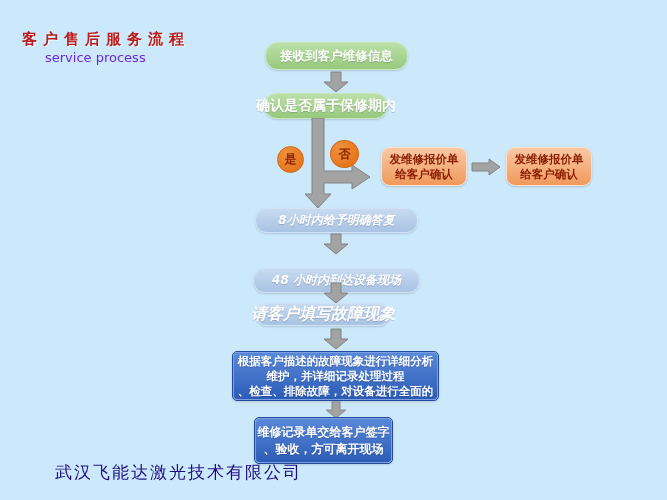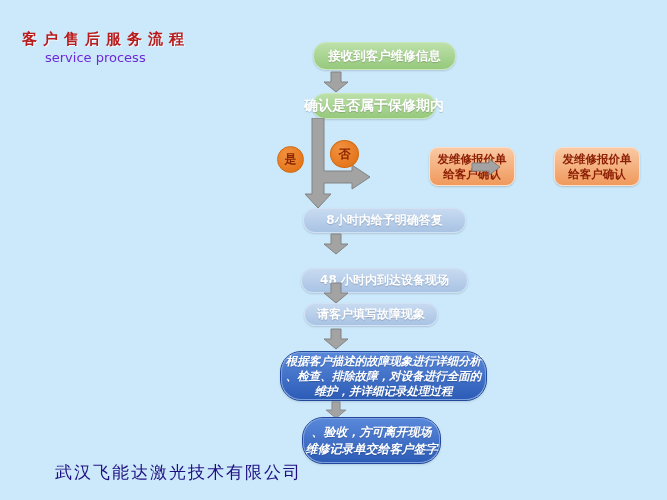--- a/index.html
+++ b/index.html
@@ -37,41 +37,40 @@
 
   
   .node {
     display: flex; flex-direction: column;
     align-items: center; justify-content: center;
     text-align: center;
     box-sizing: border-box;
     color: #fff; font-weight: bold;
     text-shadow: 0 1px 1px rgba(0,0,0,0.18);
     white-space: nowrap;
-    margin-left: 48px;
   }
   .green {
     background: linear-gradient(to bottom, #bce0a9, #96c97c);
     border: 1px solid #c9e7ba;
     border-radius: 13px;
     box-shadow: 0 1px 2px rgba(0,0,0,0.15);
   }
   .lightblue {
     background: linear-gradient(to bottom, #c7daf0, #a9c3e4);
     border: 1px solid #d2e1f3;
     border-radius: 12px;
     box-shadow: 0 1px 2px rgba(0,0,0,0.15);
+    font-style: italic;
   }
   .darkblue {
     background: linear-gradient(to bottom, #5988da, #2c5cb6);
     border: 1px solid #7aa0e0;
     outline: 1px solid #24489c;
-    border-radius: 20px;
+    border-radius: 4px;
     box-shadow: 0 1px 3px rgba(0,0,0,0.25);
-    font-style: italic;
   }
   .orangebox {
     background: linear-gradient(to bottom, #f9c9a4, #f0995c);
     border: 1px solid #fbdfca;
     border-radius: 9px;
     box-shadow: 0 1px 2px rgba(0,0,0,0.18);
     color: #8c1f04;
     text-shadow: none;
   }
   .circle {
@@ -86,21 +85,21 @@
 
   
   .n-step1   { left:265px; top:42px;  width:143px; height:28px; font-size:12.5px; }
   .n-step2   { left:264px; top:93px;  width:124px; height:26px; font-size:14px; }
   .n-quote1  { left:381px; top:147px; width:86px;  height:39px; font-size:11.5px; line-height:15px; }
   .n-quote2  { left:506px; top:147px; width:86px;  height:39px; font-size:11.5px; line-height:15px; }
   .n-yes     { left:277px; top:146px; width:27px;  height:27px; }
   .n-no      { left:330px; top:140px; width:29px;  height:28px; }
   .n-step3   { left:255px; top:208px; width:163px; height:25px; font-size:12px; }
   .n-step4   { left:253px; top:268px; width:167px; height:25px; font-size:12px; }
-  .n-step5   { left:256px; top:303px; width:134px; height:23px; font-size:12px; }
+  .n-step5   { left:256px; top:303px; width:134px; height:23px; font-size:16px; }
   .n-step6   { left:233px; top:352px; width:205px; height:48px; font-size:11.5px; line-height:15px; }
   .n-step7   { left:255px; top:418px; width:137px; height:45px; font-size:12px;   line-height:17px; }
 
   
   .ar { position:absolute; }
   .a1 { left:323px; top:71px;  }
   .a2 { left:323px; top:233px; }
   .a3 { left:323px; top:282px; }
   .a4 { left:323px; top:327px; }
   .a5 { left:323px; top:401px; }
@@ -171,28 +170,28 @@
   <div class="abs node lightblue n-step5">
     <span>请客户填写故障现象</span>
   </div>
 
   <svg class="ar a4" width="26" height="24" viewBox="0 0 26 22">
     <path d="M8,1 h10 v10 h7 l-12,10 -12,-10 h7 z" fill="#a3a3a3" stroke="#828282" stroke-width="1"></path>
   </svg>
 
   <div class="abs node darkblue n-step6">
     <span>根据客户描述的故障现象进行详细分析</span>
+    <span>维护，并详细记录处理过程</span>
     <span>、检查、排除故障，对设备进行全面的</span>
-    <span>维护，并详细记录处理过程</span>
   </div>
 
   <svg class="ar a5" width="26" height="18" viewBox="0 0 26 22">
     <path d="M8,1 h10 v10 h7 l-12,10 -12,-10 h7 z" fill="#a3a3a3" stroke="#828282" stroke-width="1"></path>
   </svg>
 
   <div class="abs node darkblue n-step7">
+    <span>维修记录单交给客户签字</span>
     <span>、验收，方可离开现场</span>
-    <span>维修记录单交给客户签字</span>
   </div>
 
   <div class="abs company">武汉飞能达激光技术有限公司</div>
 
 </div>
 
 </body></html>

